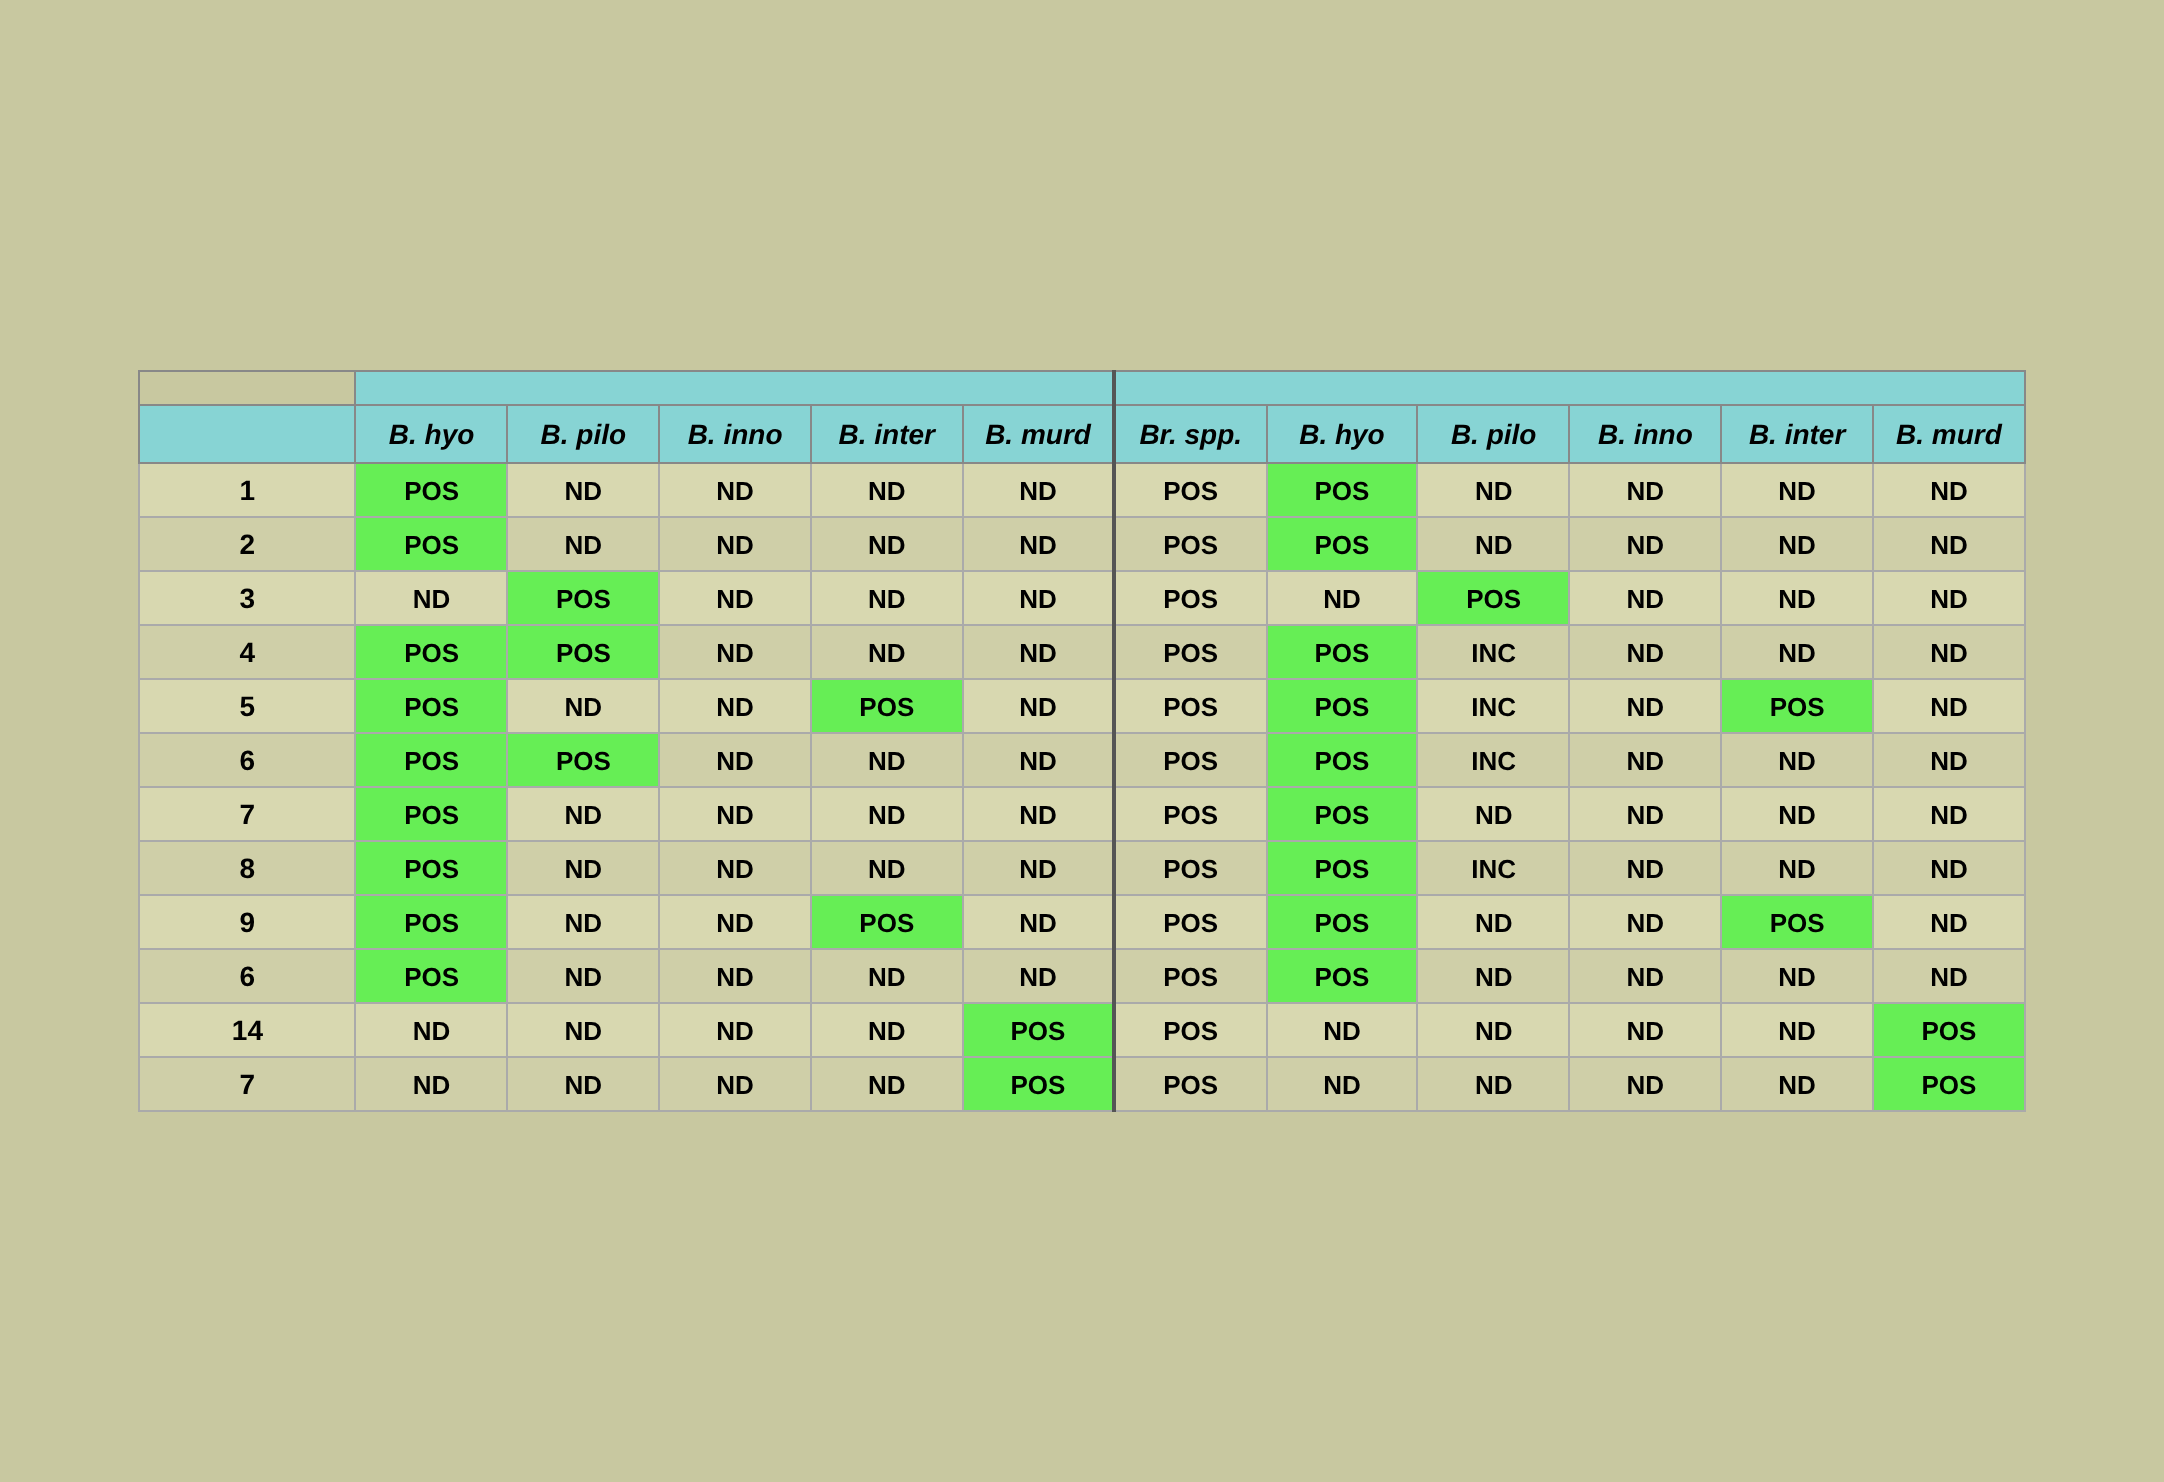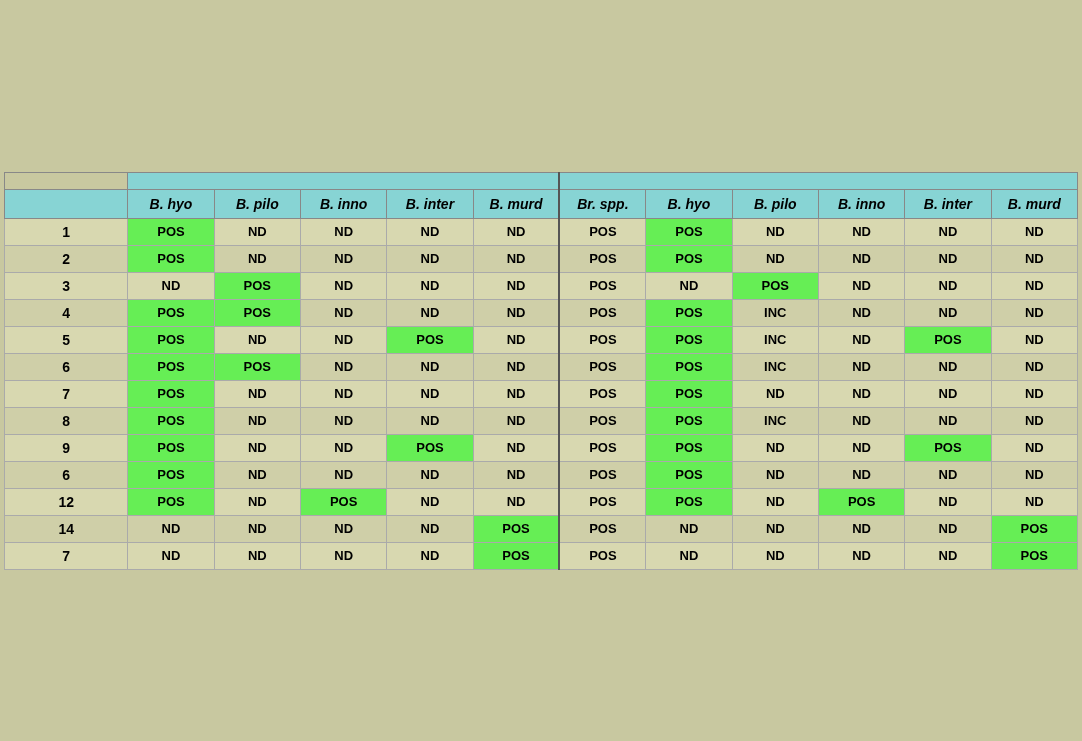--- a/index.html
+++ b/index.html
@@ -10,21 +10,21 @@
       justify-content: center;
       align-items: center;
       min-height: 100vh;
     }
     .table-wrapper {
       background: #c8c8a0;
       padding: 10px;
     }
     table {
       border-collapse: collapse;
-      width: 1074px;
+      width: 944px;
     }
     .section-header th {
       background: #87d4d4;
       color: #000;
       font-weight: bold;
       font-size: 20px;
       padding: 8px 4px;
       text-align: center;
       border: 1px solid #888;
     }
@@ -238,34 +238,20 @@
           <td>ND</td>
           <td class="divider">ND</td>
           <td>POS</td>
           <td class="cell-pos-green">POS</td>
           <td>ND</td>
           <td>ND</td>
           <td>ND</td>
           <td>ND</td>
         </tr>
         <tr>
-          <td class="sample-num">12</td>
-          <td class="cell-pos-green">POS</td>
-          <td>ND</td>
-          <td class="cell-pos-green">POS</td>
-          <td>ND</td>
-          <td class="divider">ND</td>
-          <td>POS</td>
-          <td class="cell-pos-green">POS</td>
-          <td>ND</td>
-          <td class="cell-pos-green">POS</td>
-          <td>ND</td>
-          <td>ND</td>
-        </tr>
-        <tr>
           <td class="sample-num">14</td>
           <td>ND</td>
           <td>ND</td>
           <td>ND</td>
           <td>ND</td>
           <td class="cell-pos-green divider">POS</td>
           <td>POS</td>
           <td>ND</td>
           <td>ND</td>
           <td>ND</td>

